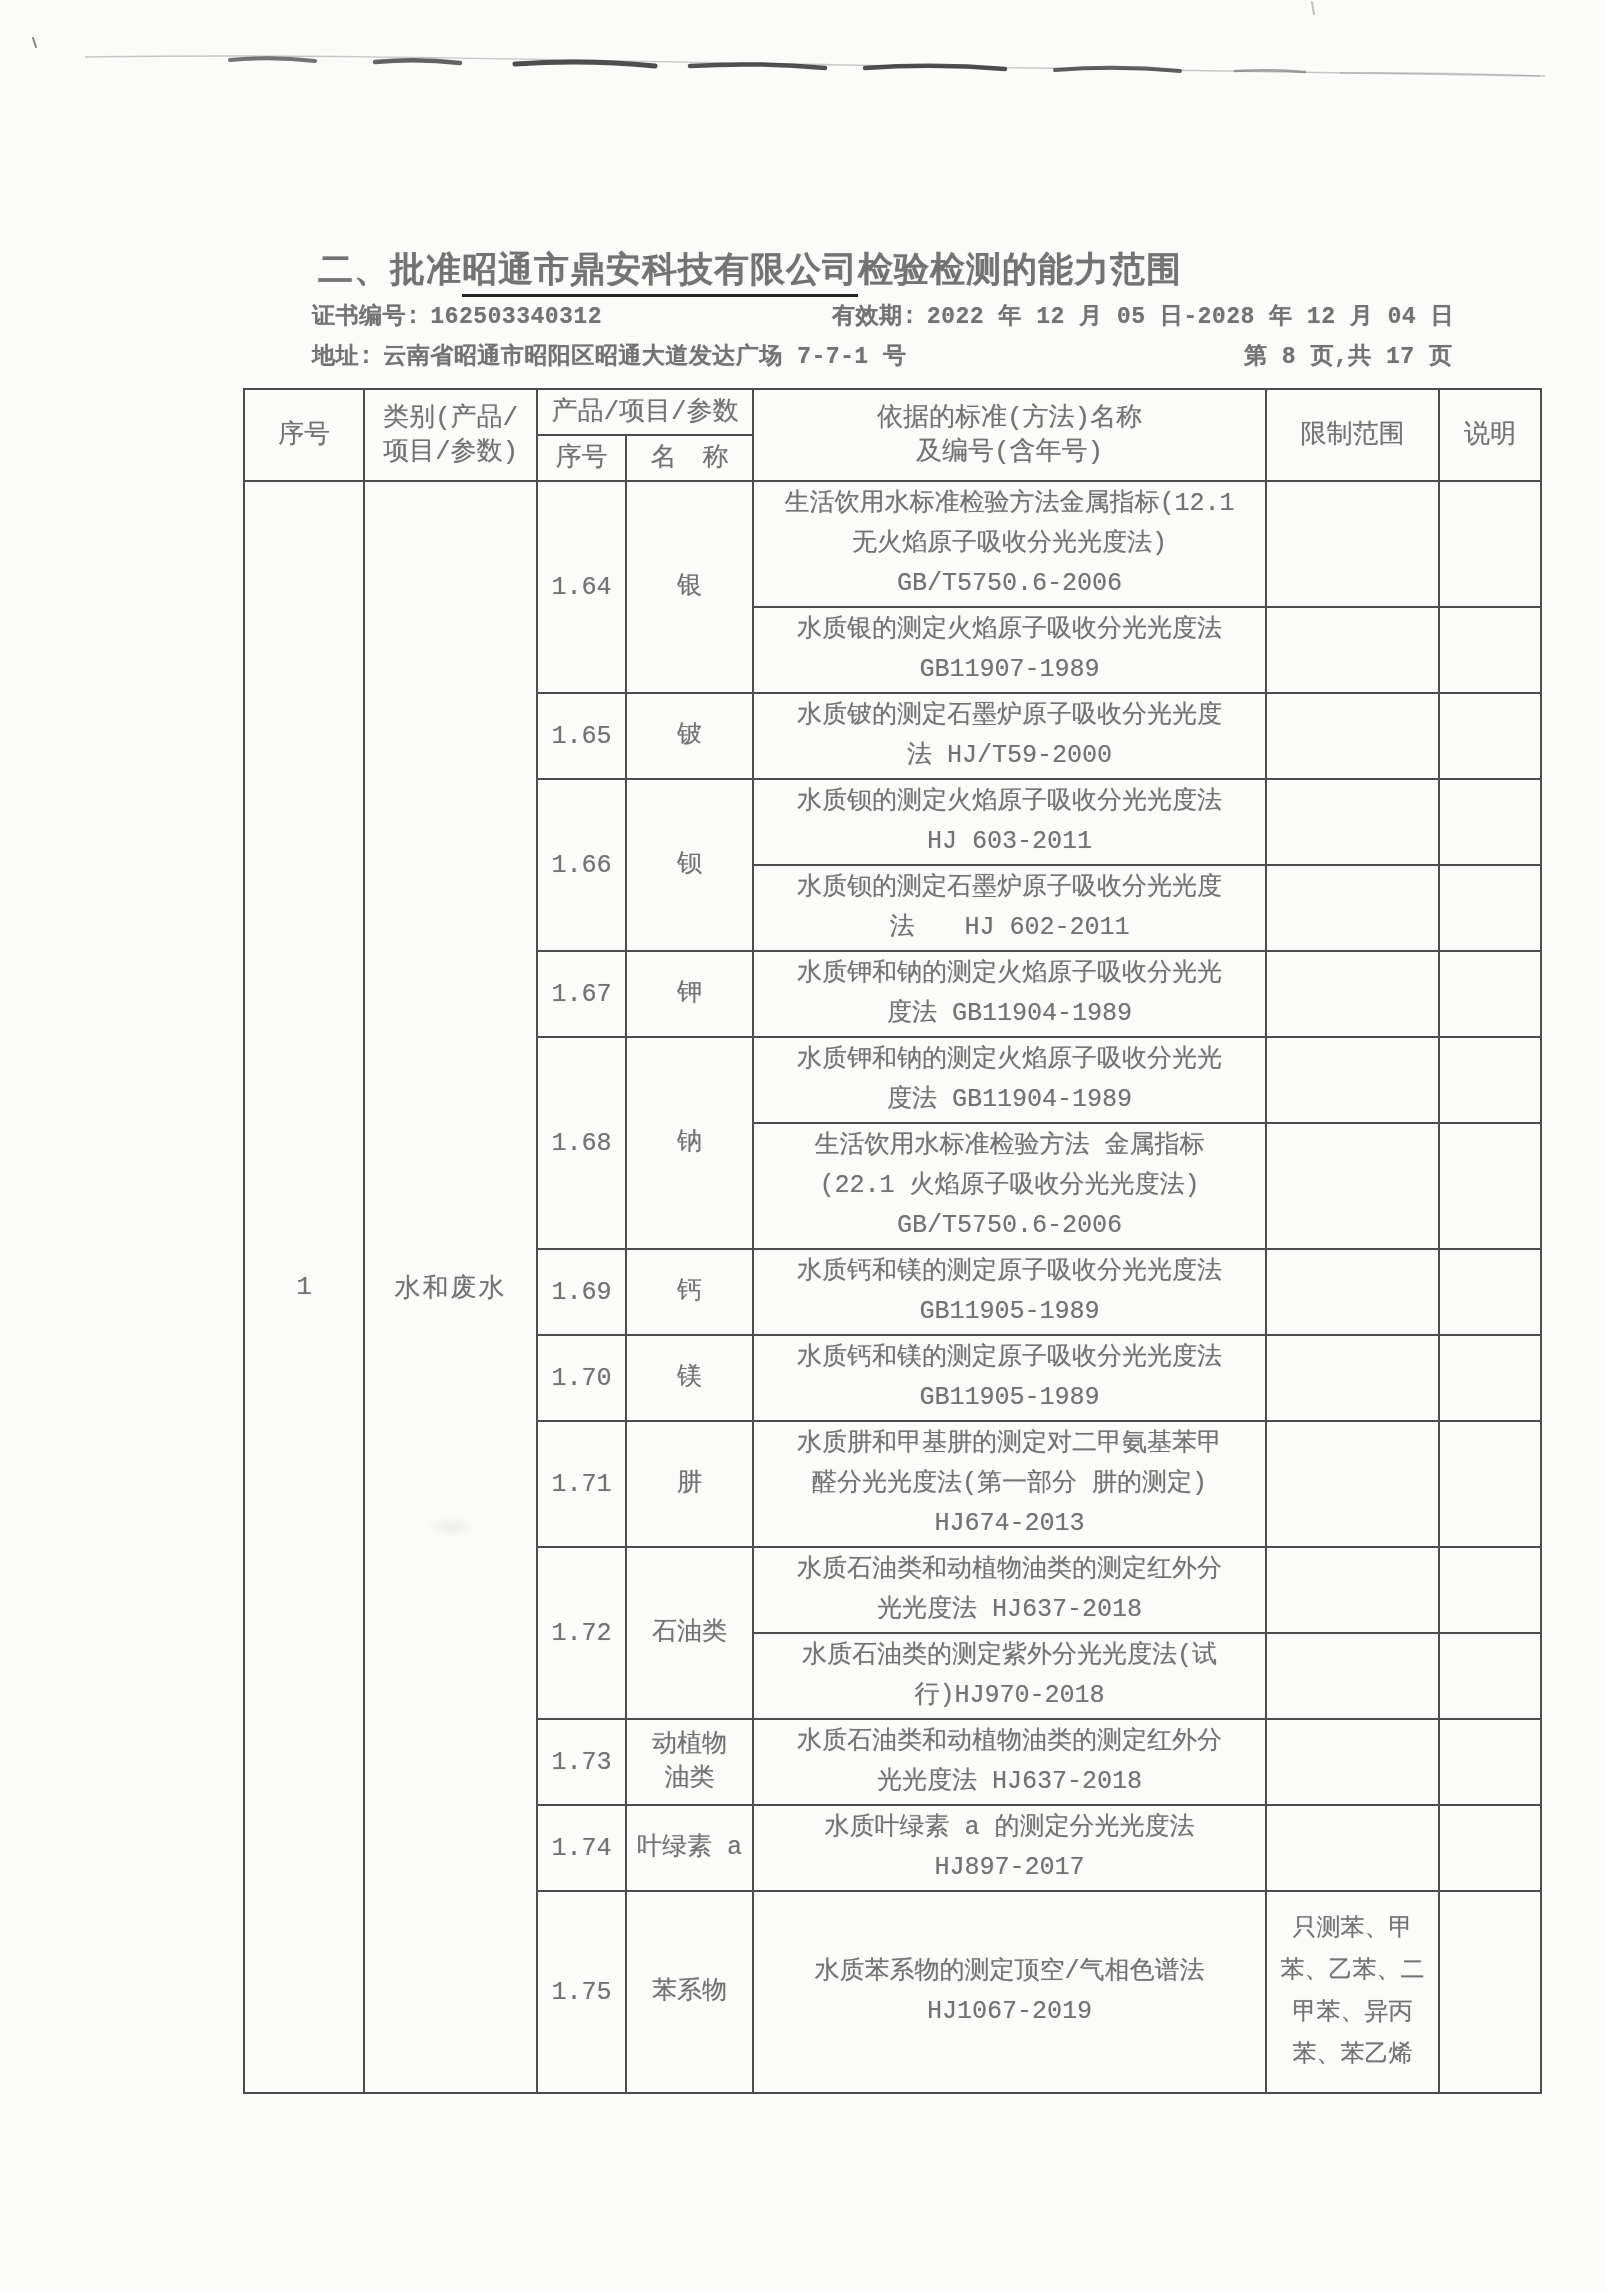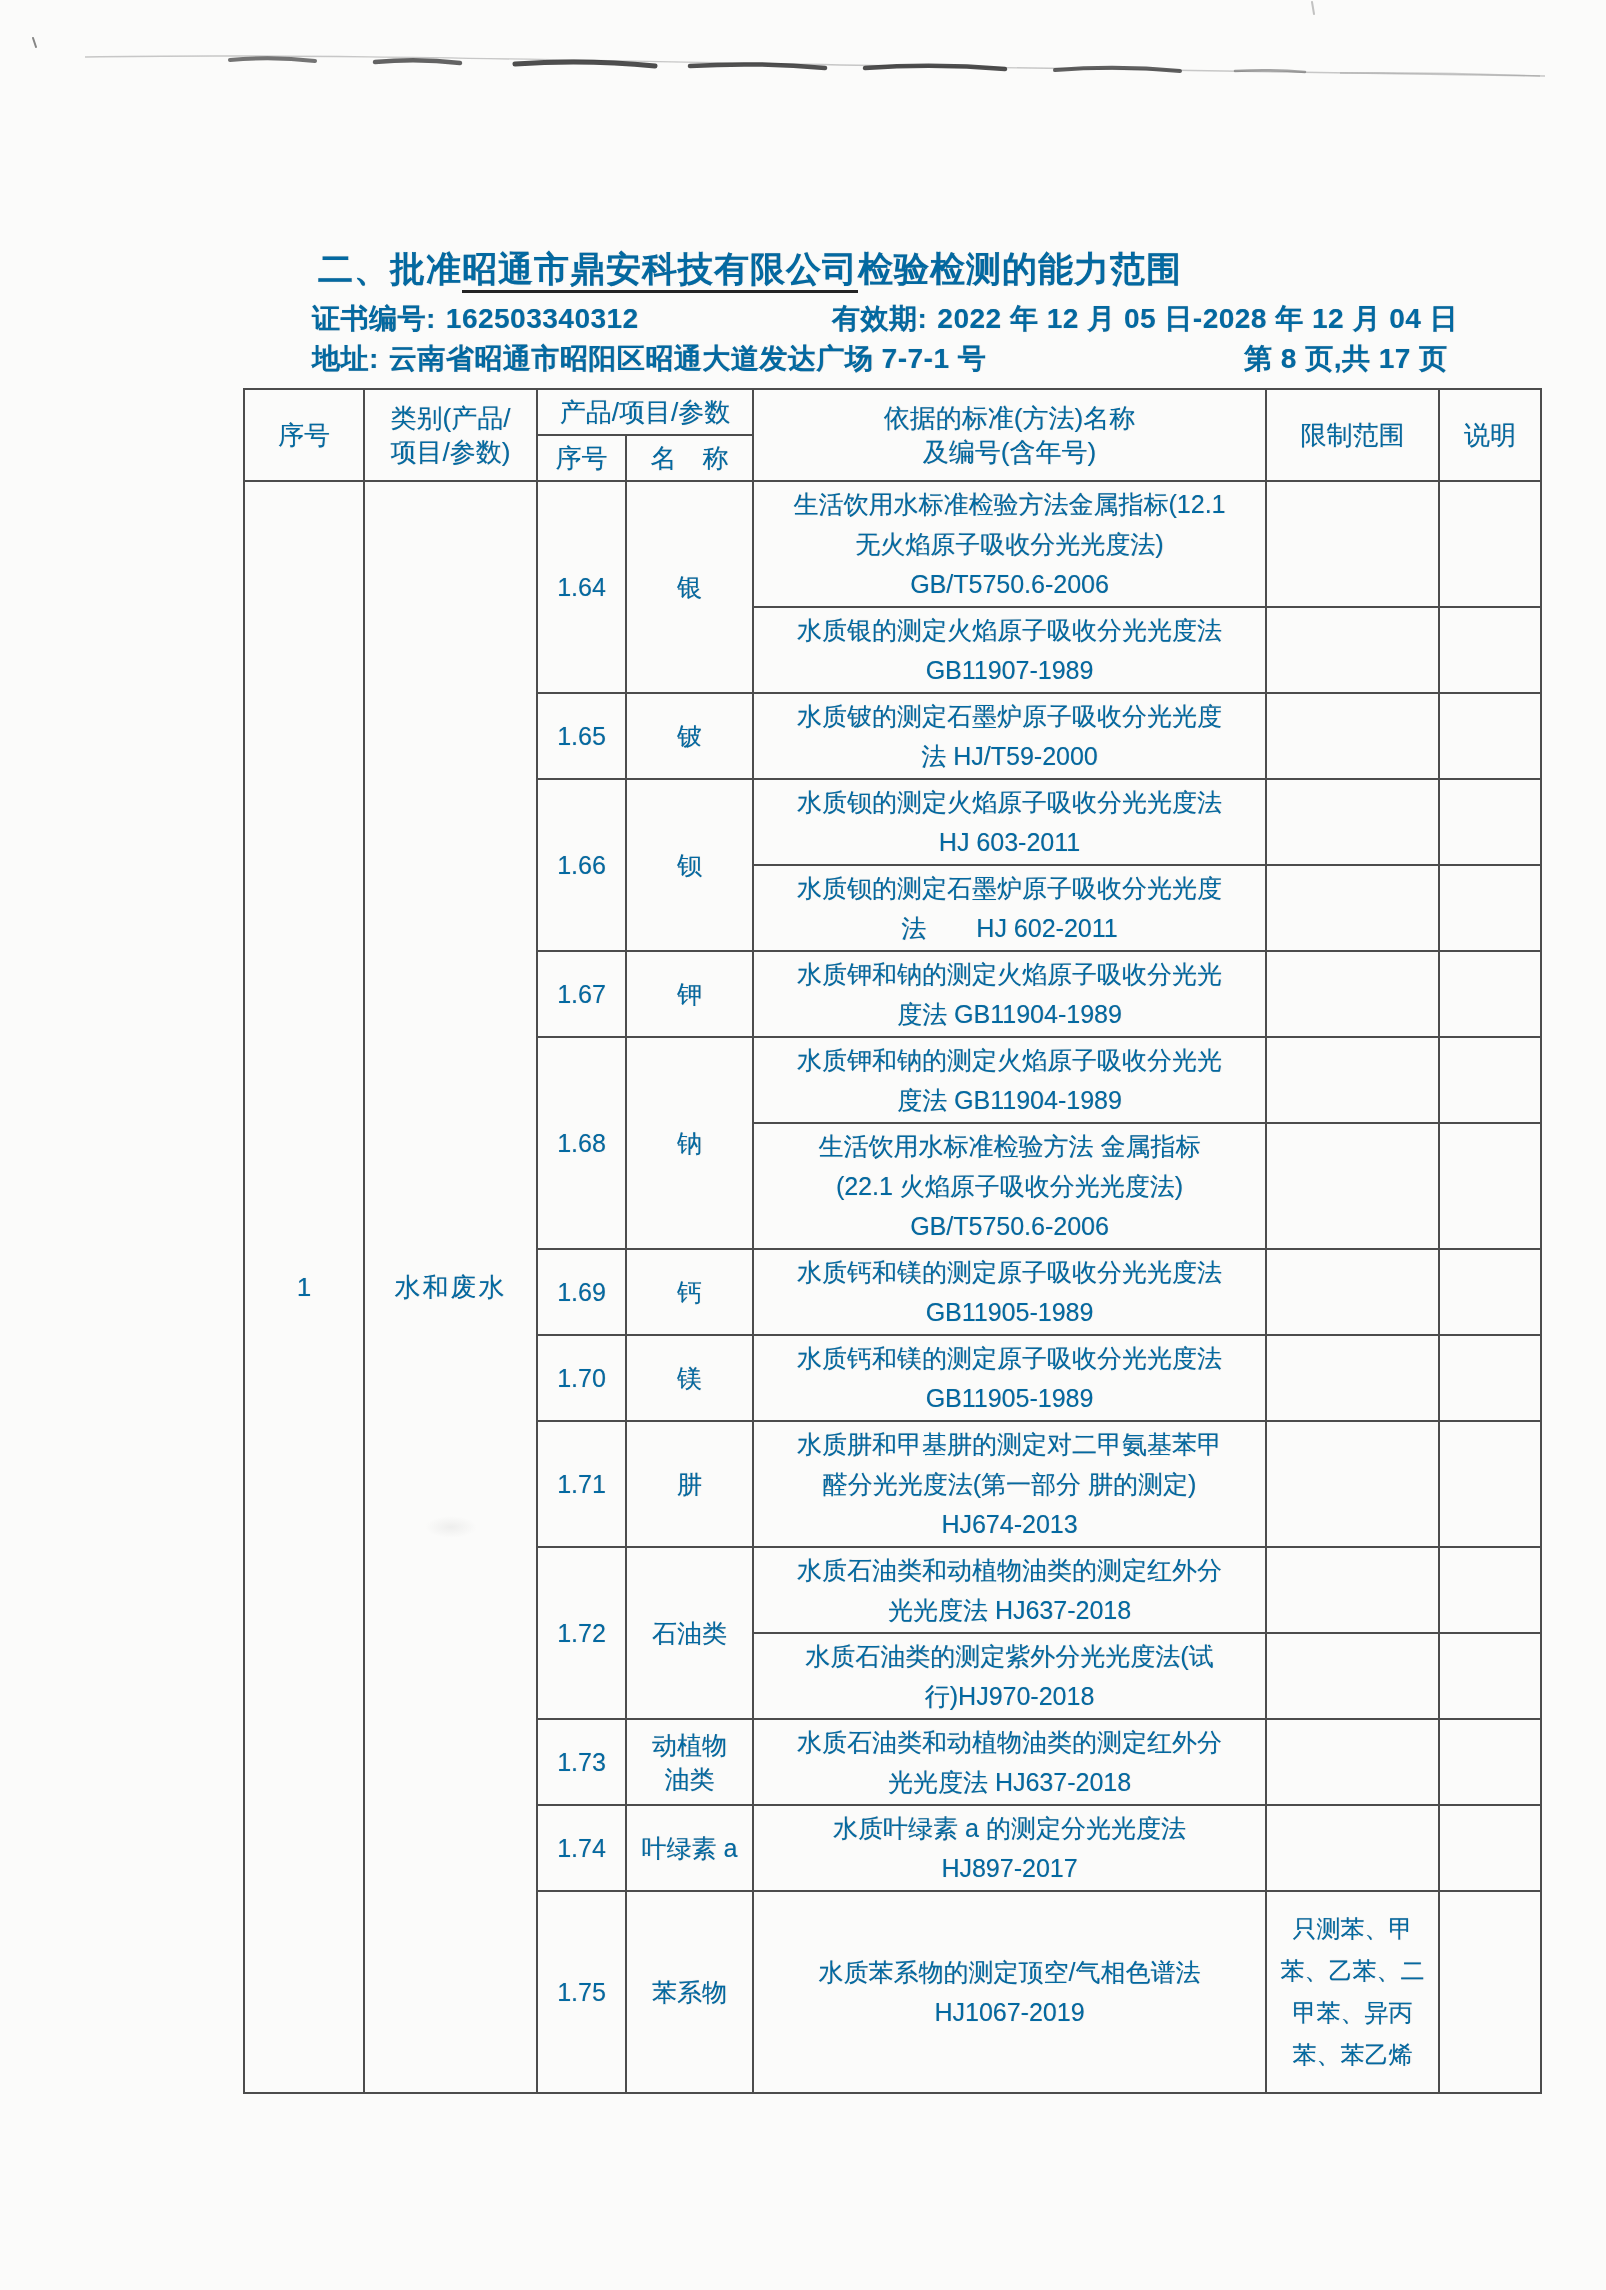--- a/index.html
+++ b/index.html
@@ -2,36 +2,36 @@
 <html><head>
 <meta charset="utf-8">
 <style>
   html,body { margin:0; padding:0; background:#ddd; }
   .page {
     position:relative;
     width:1606px; height:2290px;
     margin:0 auto;
     background:#fbfbfa;
     overflow:hidden;
-    font-family:Liberation Sans, sans-serif;
-    color:#0369a1;
+    font-family:Liberation Mono, monospace;
+    color:#737373;
     text-shadow:0.3px 0.4px 0.8px rgba(45,45,45,0.35);
   }
   
   .doc-title {
     position:absolute; left:318px; top:246px;
     font-size:35px; font-weight:bold; letter-spacing:1px;
     white-space:nowrap;
   }
   .doc-title .underlined {
     border-bottom:3px solid #242424;
     padding-bottom:2px;
   }
   .info-item {
-    position:absolute; font-size:28px; font-weight:bold;
+    position:absolute; font-size:23px; font-weight:bold;
     white-space:nowrap; letter-spacing:0.5px;
   }
   .info-item .lbl { margin-right:10px; }
   #cert-line  { left:312px;  top:300px; }
   #valid-line { left:832px;  top:300px; }
   #addr-line  { left:312px;  top:340px; }
   #page-line  { left:1244px; top:340px; }
   
   table.cap {
     position:absolute; left:243px; top:388px;

